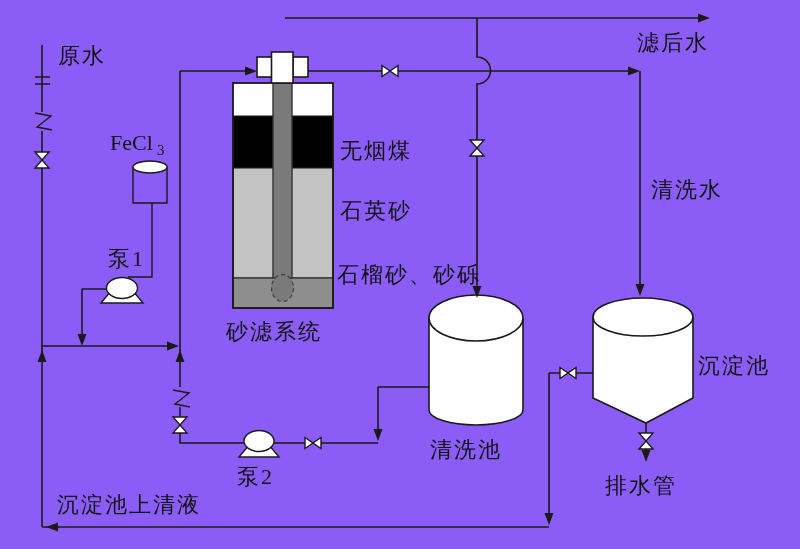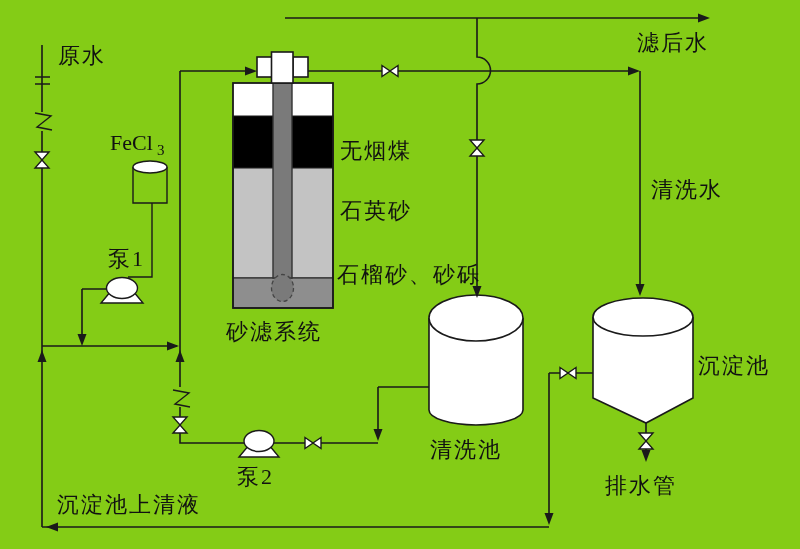--- a/index.html
+++ b/index.html
@@ -1,16 +1,16 @@
 <!DOCTYPE html>
 <html><head>
 <meta charset="utf-8">
 <style>
   html,body{margin:0;padding:0;background:#ffffff;}
-  .stage{position:relative;width:800px;height:549px;background:#84cc16;overflow:hidden;
+  .stage{position:relative;width:800px;height:549px;background:#8b5cf6;overflow:hidden;
          font-family:"Liberation Serif","DejaVu Serif",serif;}
   svg{display:block;}
   .pipe{fill:none;stroke:#1a1a1a;stroke-width:1.6;}
   .thin{fill:none;stroke:#1a1a1a;stroke-width:1.4;}
   .vessel{fill:#ffffff;stroke:#1a1a1a;stroke-width:1.6;}
   .valve{fill:#ffffff;stroke:#1a1a1a;stroke-width:1.4;}
   .arrow{fill:#1a1a1a;stroke:none;}
   .lbl{fill:#111111;font-size:22px;letter-spacing:2px;}
   .lbl-latin{fill:#111111;font-size:22px;letter-spacing:0px;}
   .lbl-sub{fill:#111111;font-size:15px;}

